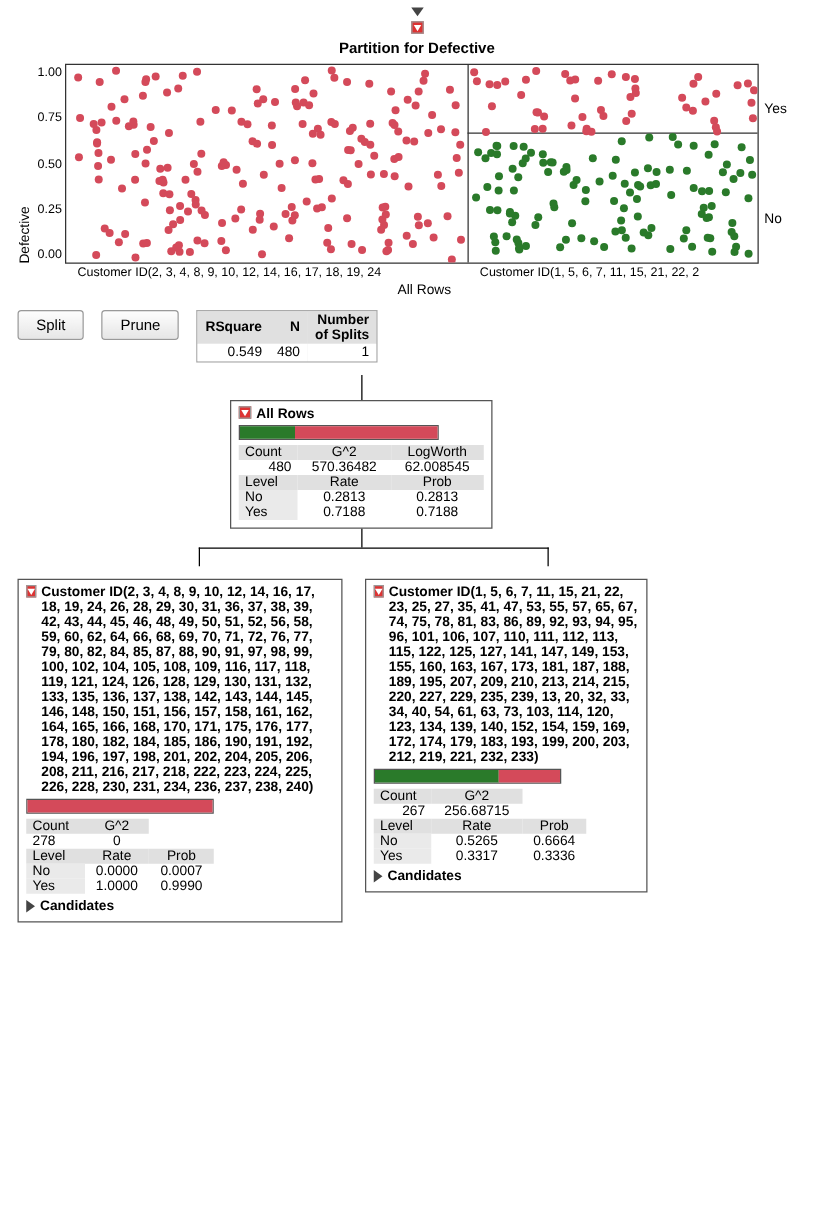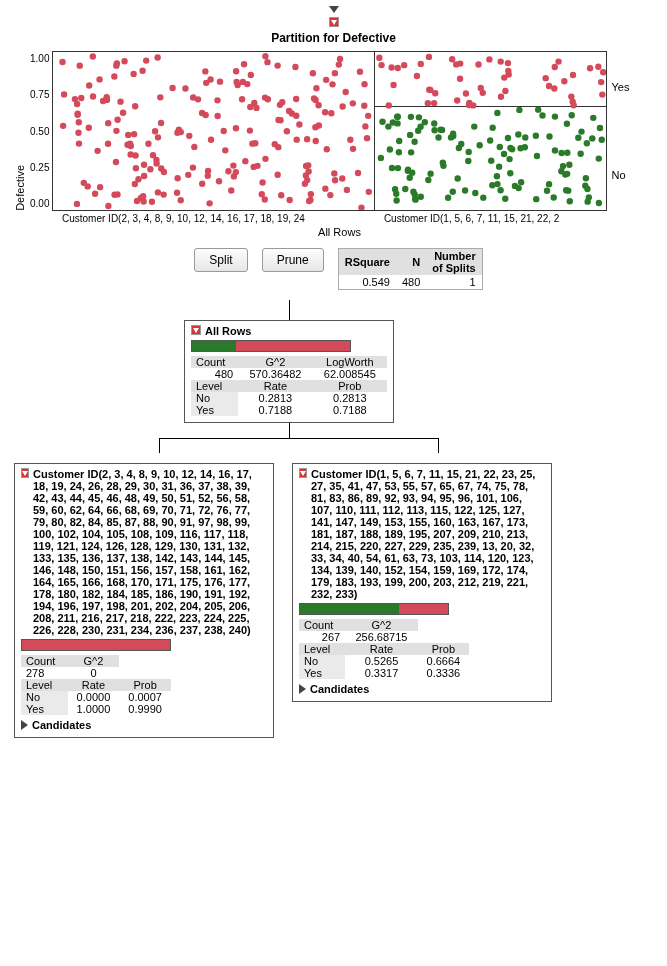--- a/index.html
+++ b/index.html
@@ -190,21 +190,21 @@
     position: relative;
     margin-left: 145px;
     width: 280px;
   }
   .connector-top .vline { position:absolute; top:0; left:130px; width:1px; height:15px; background:#000;}
   .connector-top .hline { position:absolute; top:15px; left:0; right:0; height:1px; background:#000;}
   .connector-top .vl { position:absolute; top:15px; left:0; width:1px; height:15px; background:#000;}
   .connector-top .vr { position:absolute; top:15px; right:0; width:1px; height:15px; background:#000;}
   .conn-root { height:20px; width:1px; background:#000; margin-left:275px; }
   svg.dots { position:absolute; top:0; left:0; width:100%; height:100%; }
-  .controls-row { display:flex; align-items:flex-start; gap:8px; margin-left:10px;justify-content:center;}
+  .controls-row { display:flex; align-items:flex-start; gap:8px; margin-left:10px;}
 </style>
 </head>
 <body>
 
 <div class="panel-header">
   <span class="disclosure"></span>
   <span class="red-disclosure"></span>
   <span>Partition for Defective</span>
 </div>
 
@@ -715,21 +715,21 @@
               <td>0.9990</td>
             </tr>
       </tbody>
         </table>
       <div class="cand">
         <span class="disclosure-right"></span>
         <span>Candidates</span>
       </div>
     </div>
 
-    <div class="node" style="width:260px;">
+    <div class="node" style="width:226px;">
       <div class="node-title">
         <span class="red-disclosure"></span>
         <span style="word-break:break-word; font-weight:bold;">Customer ID(1, 5, 6, 7, 11, 15, 21, 22, 23, 25, 27, 35, 41, 47, 53, 55, 57, 65, 67, 74, 75, 78, 81, 83, 86, 89, 92, 93, 94, 95, 96, 101, 106, 107, 110, 111, 112, 113, 115, 122, 125, 127, 141, 147, 149, 153, 155, 160, 163, 167, 173, 181, 187, 188, 189, 195, 207, 209, 210, 213, 214, 215, 220, 227, 229, 235, 239, 13, 20, 32, 33, 34, 40, 54, 61, 63, 73, 103, 114, 120, 123, 134, 139, 140, 152, 154, 159, 169, 172, 174, 179, 183, 193, 199, 200, 203, 212, 219, 221, 232, 233)</span>
       </div>
       <div class="bar" style="width:150px;">
         <div class="seg-no" style="width:67%;"></div>
         <div class="seg-yes" style="width:33%;"></div>
       </div>
       <table class="mini-table" style="width:170px;">
         <tbody>

